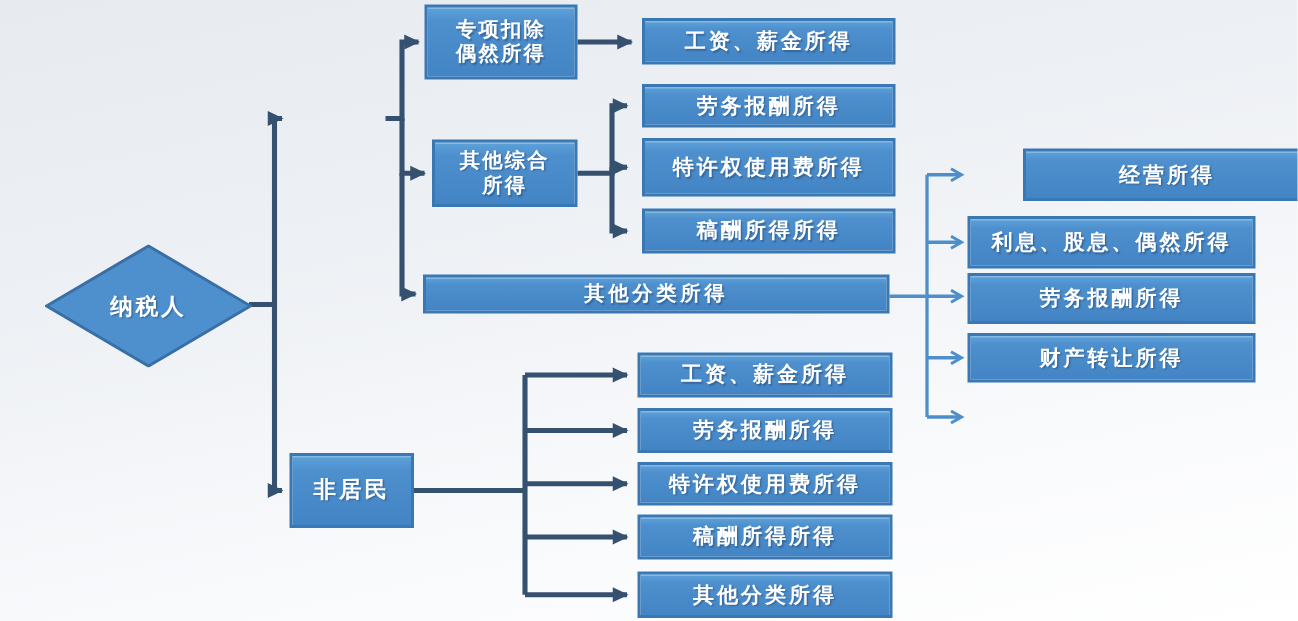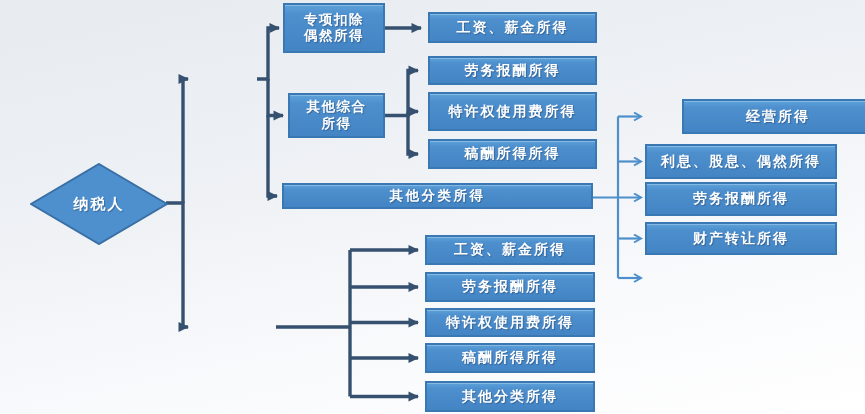--- a/index.html
+++ b/index.html
@@ -84,20 +84,23 @@
     <path class="lite" d="M618,278 H640" marker-end="url(#mBlue)"></path>
   </svg>
 
   <div id="diamond-wrap">
     <svg width="138" height="82" viewBox="0 0 138 82">
       <polygon points="69,1 137,41 69,81 1,41" fill="#4e90ce" stroke="#3a6fa5" stroke-width="2"></polygon>
     </svg>
     <div id="diamond-label">纳税人</div>
   </div>
 
+  <div class="node" style="left:193px;top:302px;width:83px;height:50px;font-size:15px;">
+    <span>非居民</span>
+  </div>
 
   <div class="node small" style="left:283px;top:3px;width:102px;height:50px;">
     <span>专项扣除</span>
     <span>偶然所得</span>
   </div>
   <div class="node small" style="left:288px;top:93px;width:97px;height:45px;">
     <span>其他综合</span>
     <span>所得</span>
   </div>
   <div class="node wide" style="left:282px;top:183px;width:311px;height:26px;">

